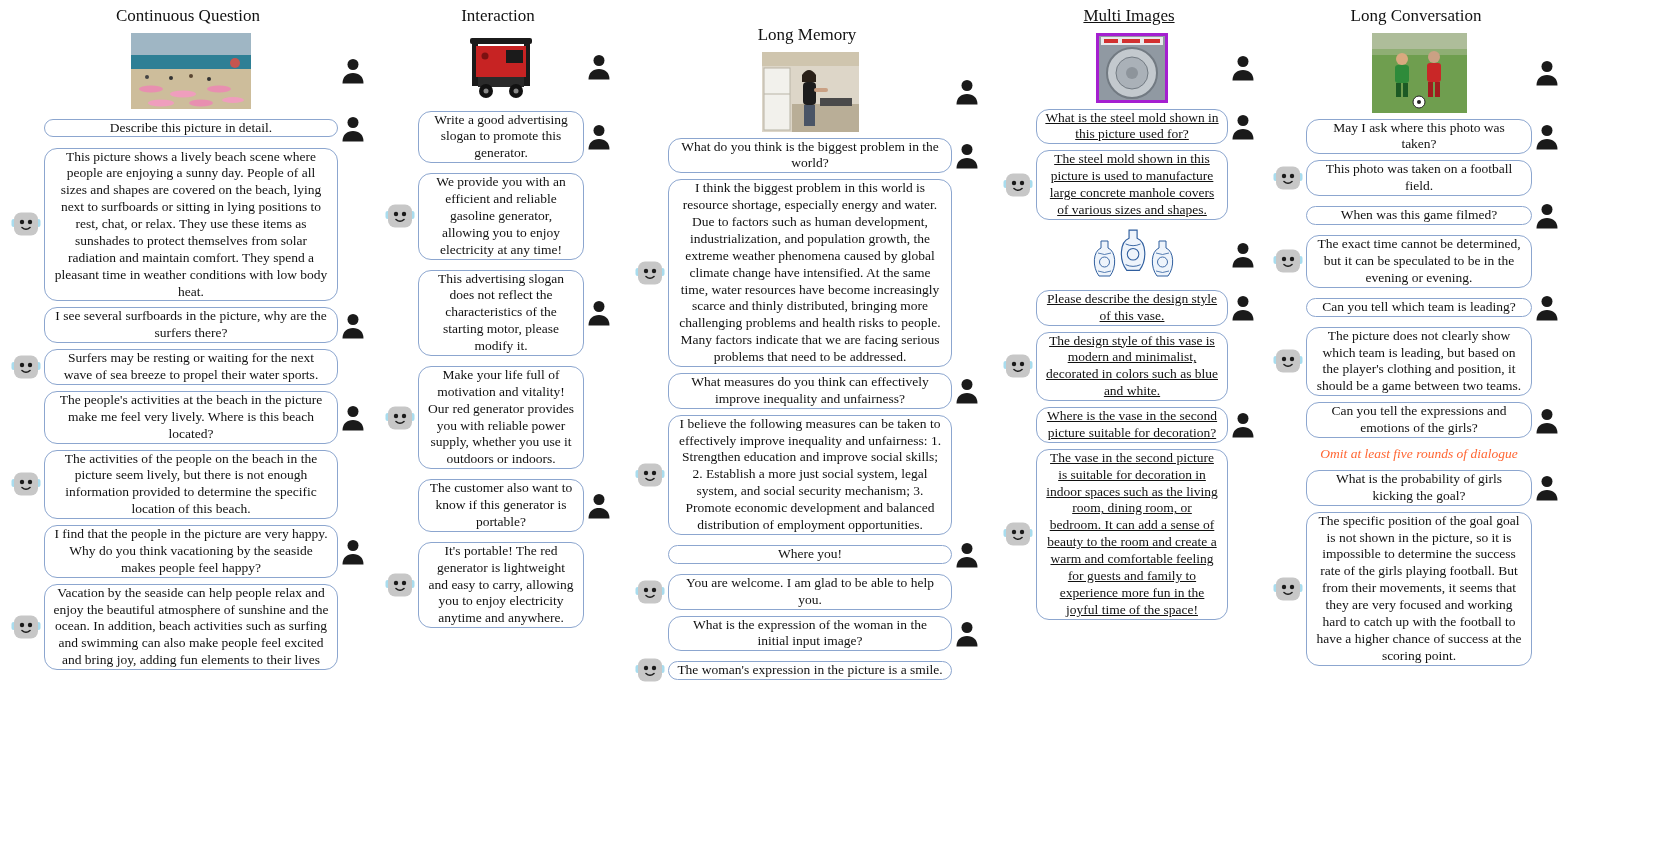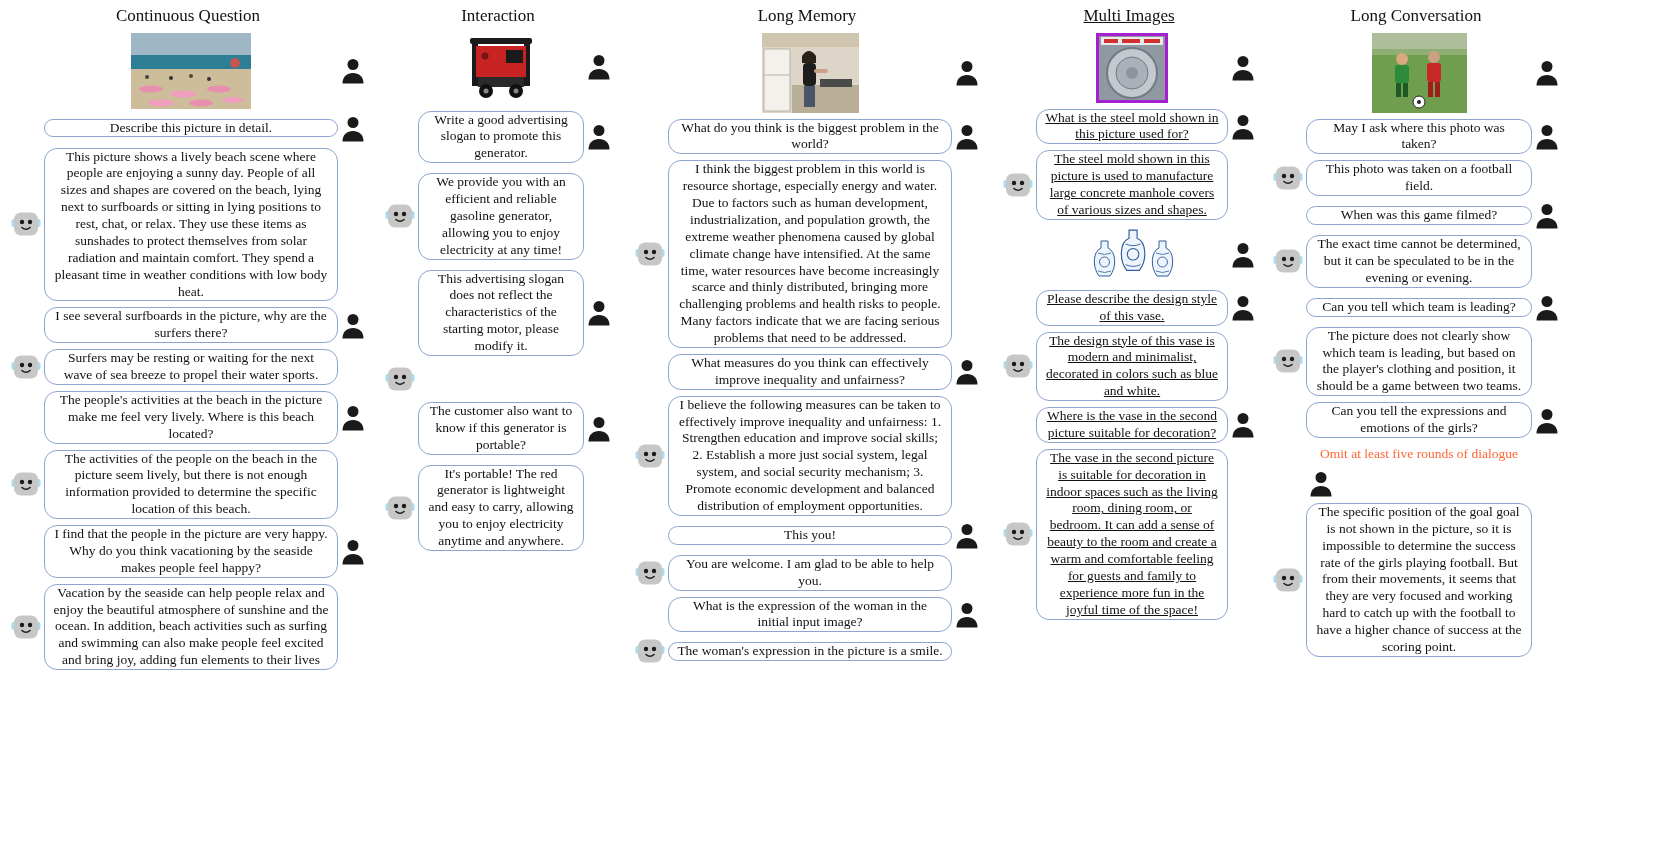--- a/index.html
+++ b/index.html
@@ -2,31 +2,31 @@
 <html><head>
 <meta charset="utf-8">
 <style>
   html,body{margin:0;padding:0;}
   body{width:1660px;height:858px;background:#ffffff;color:#111;
        font-family:"Liberation Serif",serif;overflow:hidden;}
   .figure{display:flex;align-items:flex-start;padding:4px 0 0 8px;}
   .col{display:flex;flex-direction:column;flex:0 0 auto;}
   .c1{width:360px;margin-right:14px;}
   .c2{width:232px;margin-right:18px;}
-  .c3{width:350px;margin-right:18px;}
+  .c3{width:350px;margin-right:18px;margin-top:19px;}
   .c4{width:258px;margin-right:12px;text-decoration:underline;}
   .c5{width:292px;}
   .col-title{text-align:center;font-size:17px;line-height:1.15;margin:2px 0 7px;}
   .row{display:flex;align-items:center;margin-bottom:6px;}
   .c2 .row{margin-bottom:10px;}
   .slot-l{flex:0 0 36px;display:flex;justify-content:center;}
   .slot-r{flex:0 0 30px;display:flex;justify-content:center;}
   .bubble{flex:1;border:1px solid #8ca6cf;border-radius:13px;background:#fff;
           padding:0 8px;text-align:center;font-size:13.5px;line-height:1.25;}
-  .note{flex:1;text-align:center;font-size:13.5px;color:#ff6633;padding:2px 0;}
+  .note{flex:1;text-align:center;font-size:13.5px;color:#ff6633;padding:2px 0;font-style:italic;}
   .imgwrap{flex:1;display:flex;justify-content:center;}
   .photo{display:block;}
   .icon{display:flex;align-items:center;}
 </style>
 </head>
 <body>
 
 <div class="figure">
 
   <div class="col c1">
@@ -253,20 +253,21 @@
             <svg width="30" height="26" viewBox="0 0 30 26">
               <rect x="0.5" y="8" width="4" height="8" rx="2" fill="#a8dcee"></rect>
               <rect x="25.5" y="8" width="4" height="8" rx="2" fill="#a8dcee"></rect>
               <rect x="3" y="1.5" width="24" height="23" rx="7" fill="#c7c7c7"></rect>
               <circle cx="11" cy="11" r="2.2" fill="#1a1a1a"></circle>
               <circle cx="19" cy="11" r="2.2" fill="#1a1a1a"></circle>
               <path d="M11 16.5q4 3.5 8 0" stroke="#1a1a1a" stroke-width="1.6" fill="none" stroke-linecap="round"></path>
             </svg>
           </span>
         </div>
+      <div class="bubble">Make your life full of motivation and vitality! Our red generator provides you with reliable power supply, whether you use it outdoors or indoors.</div>
       <div class="slot-r"></div>
     </div>
     <div class="row">
       <div class="slot-l"></div>
       <div class="bubble">The customer also want to know if this generator is portable?</div>
       <div class="slot-r">
           <span class="icon">
             <svg width="24" height="27" viewBox="0 0 24 27">
               <circle cx="12" cy="7.5" r="5.5" fill="#1a1a1a"></circle>
               <path d="M1.5 26.5C1.5 19.5 6 16 12 16s10.5 3.5 10.5 10.5z" fill="#1a1a1a"></path>
@@ -373,21 +374,21 @@
               <circle cx="19" cy="11" r="2.2" fill="#1a1a1a"></circle>
               <path d="M11 16.5q4 3.5 8 0" stroke="#1a1a1a" stroke-width="1.6" fill="none" stroke-linecap="round"></path>
             </svg>
           </span>
         </div>
       <div class="bubble">I believe the following measures can be taken to effectively improve inequality and unfairness: 1. Strengthen education and improve social skills; 2. Establish a more just social system, legal system, and social security mechanism; 3. Promote economic development and balanced distribution of employment opportunities.</div>
       <div class="slot-r"></div>
     </div>
     <div class="row">
       <div class="slot-l"></div>
-      <div class="bubble">This you!</div>
+      <div class="bubble">Where you!</div>
       <div class="slot-r">
           <span class="icon">
             <svg width="24" height="27" viewBox="0 0 24 27">
               <circle cx="12" cy="7.5" r="5.5" fill="#1a1a1a"></circle>
               <path d="M1.5 26.5C1.5 19.5 6 16 12 16s10.5 3.5 10.5 10.5z" fill="#1a1a1a"></path>
             </svg>
           </span>
         </div>
     </div>
     <div class="row">
@@ -711,20 +712,21 @@
     </div>
 
     <div class="row">
       <div class="slot-l"></div>
       <div class="note">Omit at least five rounds of dialogue</div>
       <div class="slot-r"></div>
     </div>
 
     <div class="row">
       <div class="slot-l"></div>
+      <div class="bubble">What is the probability of girls kicking the goal?</div>
       <div class="slot-r">
           <span class="icon">
             <svg width="24" height="27" viewBox="0 0 24 27">
               <circle cx="12" cy="7.5" r="5.5" fill="#1a1a1a"></circle>
               <path d="M1.5 26.5C1.5 19.5 6 16 12 16s10.5 3.5 10.5 10.5z" fill="#1a1a1a"></path>
             </svg>
           </span>
         </div>
     </div>
     <div class="row">

